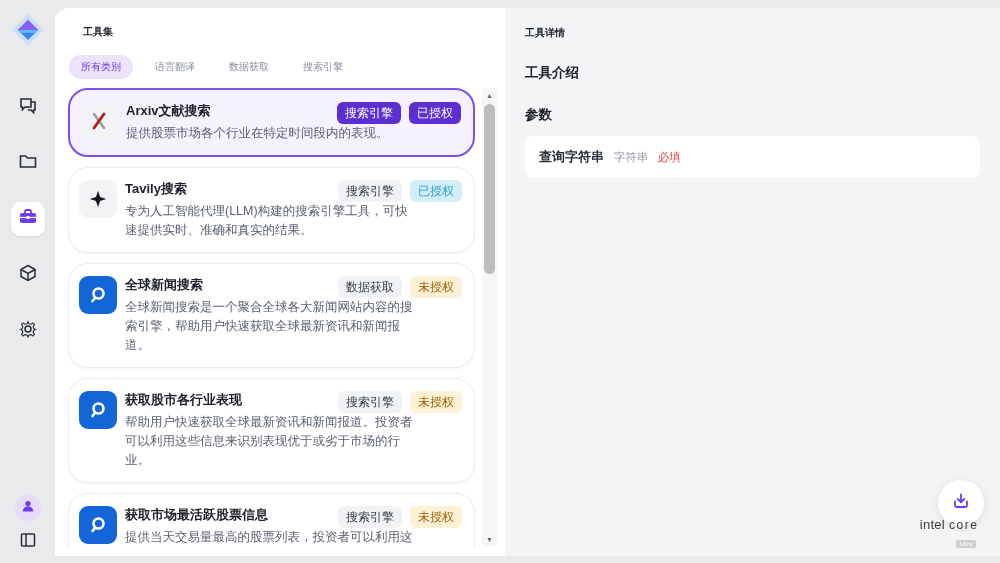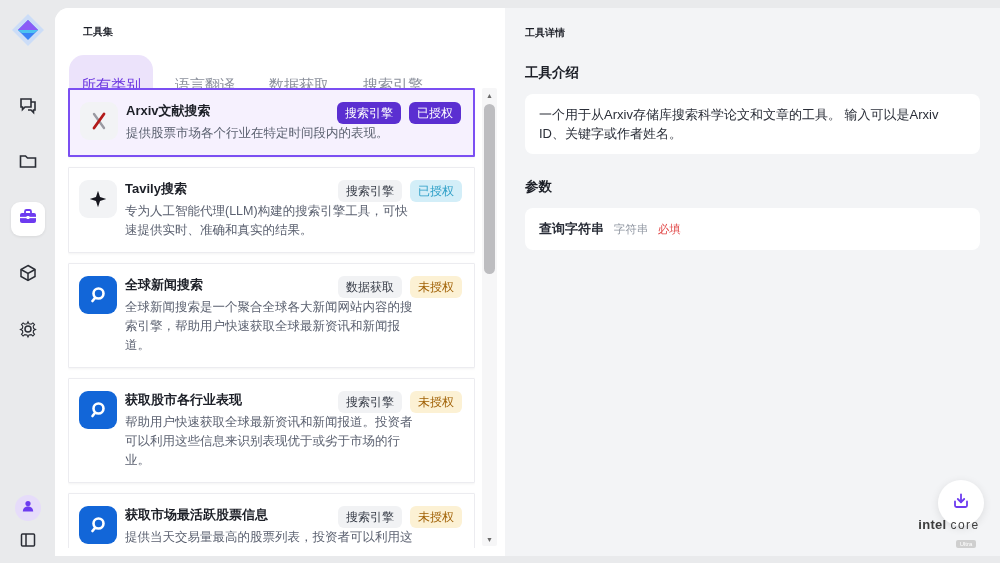--- a/index.html
+++ b/index.html
@@ -13,25 +13,25 @@
   .rail-btn { width:34px; height:34px; display:flex; align-items:center; justify-content:center; border-radius:9px; cursor:pointer; }
   .rail-btn.active { background:#ffffff; box-shadow:0 1px 3px rgba(0,0,0,.08); }
   .rail-bottom { position:absolute; bottom:10px; left:0; width:55px; display:flex; flex-direction:column; align-items:center; gap:10px; }
   .avatar { width:26px; height:26px; border-radius:50%; background:#e6dcfa; display:flex; align-items:center; justify-content:center; }
 
   
   .main { position:absolute; left:55px; top:8px; right:0; bottom:7px; border-radius:14px 0 0 0; overflow:hidden; display:flex; background:#fff; }
   .list-pane { width:450px; background:#fff; position:relative; flex:none; }
   .pane-title { font-size:10px; font-weight:bold; margin:17px 0 0 28px; }
   .tabs { display:flex; align-items:center; gap:10px; margin:16px 0 0 14px; }
-  .tab { font-size:15px; color:#8b909c; padding:21px 12px; border-radius:15px; cursor:pointer; }
+  .tab { font-size:10px; color:#8b909c; padding:5px 12px; border-radius:15px; cursor:pointer; }
   .tab.active { background:#ece3fb; color:#6f3be0; }
 
   .list-viewport { position:absolute; left:13px; right:30px; top:80px; bottom:8px; overflow:hidden; }
-  .card { position:relative; background:#fff; border:1px solid #ececf0; border-radius:1px; box-shadow:0 1px 3px rgba(0,0,0,.05); padding:12px 12px 12px 56px; margin-bottom:10px; min-height:62px; cursor:pointer; }
+  .card { position:relative; background:#fff; border:1px solid #ececf0; border-radius:20px; box-shadow:0 1px 3px rgba(0,0,0,.05); padding:12px 12px 12px 56px; margin-bottom:10px; min-height:62px; cursor:pointer; }
   .card.selected { border:2px solid #7b4ff2; background:#f6f1fe; }
   .tool-icon { position:absolute; left:10px; top:12px; width:38px; height:38px; border-radius:9px; background:#f2f3f5; display:flex; align-items:center; justify-content:center; }
   .tool-icon.blue { background:#1266d8; }
   .tool-name { font-size:13px; font-weight:bold; line-height:18px; padding-right:115px; }
   .tool-desc { font-size:12.5px; color:#5b6170; line-height:19px; margin-top:4px; padding-right:42px; }
   .tags { position:absolute; right:12px; top:12px; display:flex; gap:8px; }
   .tag { font-size:12px; line-height:14px; padding:4px 8px; border-radius:6px; white-space:nowrap; }
   .tag-purple { background:#5b2fd1; color:#fff; }
   .tag-gray { background:#f1f2f4; color:#3a3f4a; }
   .tag-cyan { background:#d3eef8; color:#2d9fc7; }
@@ -230,23 +230,20 @@
       <div class="sb-arrow sb-up">▲</div>
       <div class="sb-thumb"></div>
       <div class="sb-arrow sb-down">▼</div>
     </div>
   </div>
 
   <div class="detail-pane">
     <div class="detail-title">工具详情</div>
 
     <div class="section-h">工具介绍</div>
-    <div class="white-box">
-      <span>一个用于从Arxiv存储库搜索科学论文和文章的工具。 输入可以是Arxiv ID、关键字或作者姓名。</span>
-    </div>
 
     <div class="section-h">参数</div>
     <div class="white-box">
       <div>
         <span class="param-name">查询字符串</span>
         <span class="param-type">字符串</span>
         <span class="param-req">必填</span>
       </div>
     </div>
 
@@ -255,19 +252,19 @@
         <svg width="20" height="20" viewBox="0 0 20 20" fill="none" stroke="#6d3bf0" stroke-width="1.8" stroke-linecap="round">
           <line x1="10" y1="3.5" x2="10" y2="11"></line>
           <polyline points="6.8,8 10,11.2 13.2,8"></polyline>
           <path d="M4 10.5 v4 a1.5 1.5 0 0 0 1.5 1.5 h9 a1.5 1.5 0 0 0 1.5 -1.5 v-4"></path>
         </svg>
       </span>
     </div>
 
     <div class="intel">
       <div class="intel-line">
-        <span style="font-weight:bold;">intel</span>
+        <span style="font-weight:normal;">intel</span>
         <span class="core">core</span>
       </div>
       <span class="intel-badge">Ultra</span>
     </div>
   </div>
 </div>
 
 </body></html>

